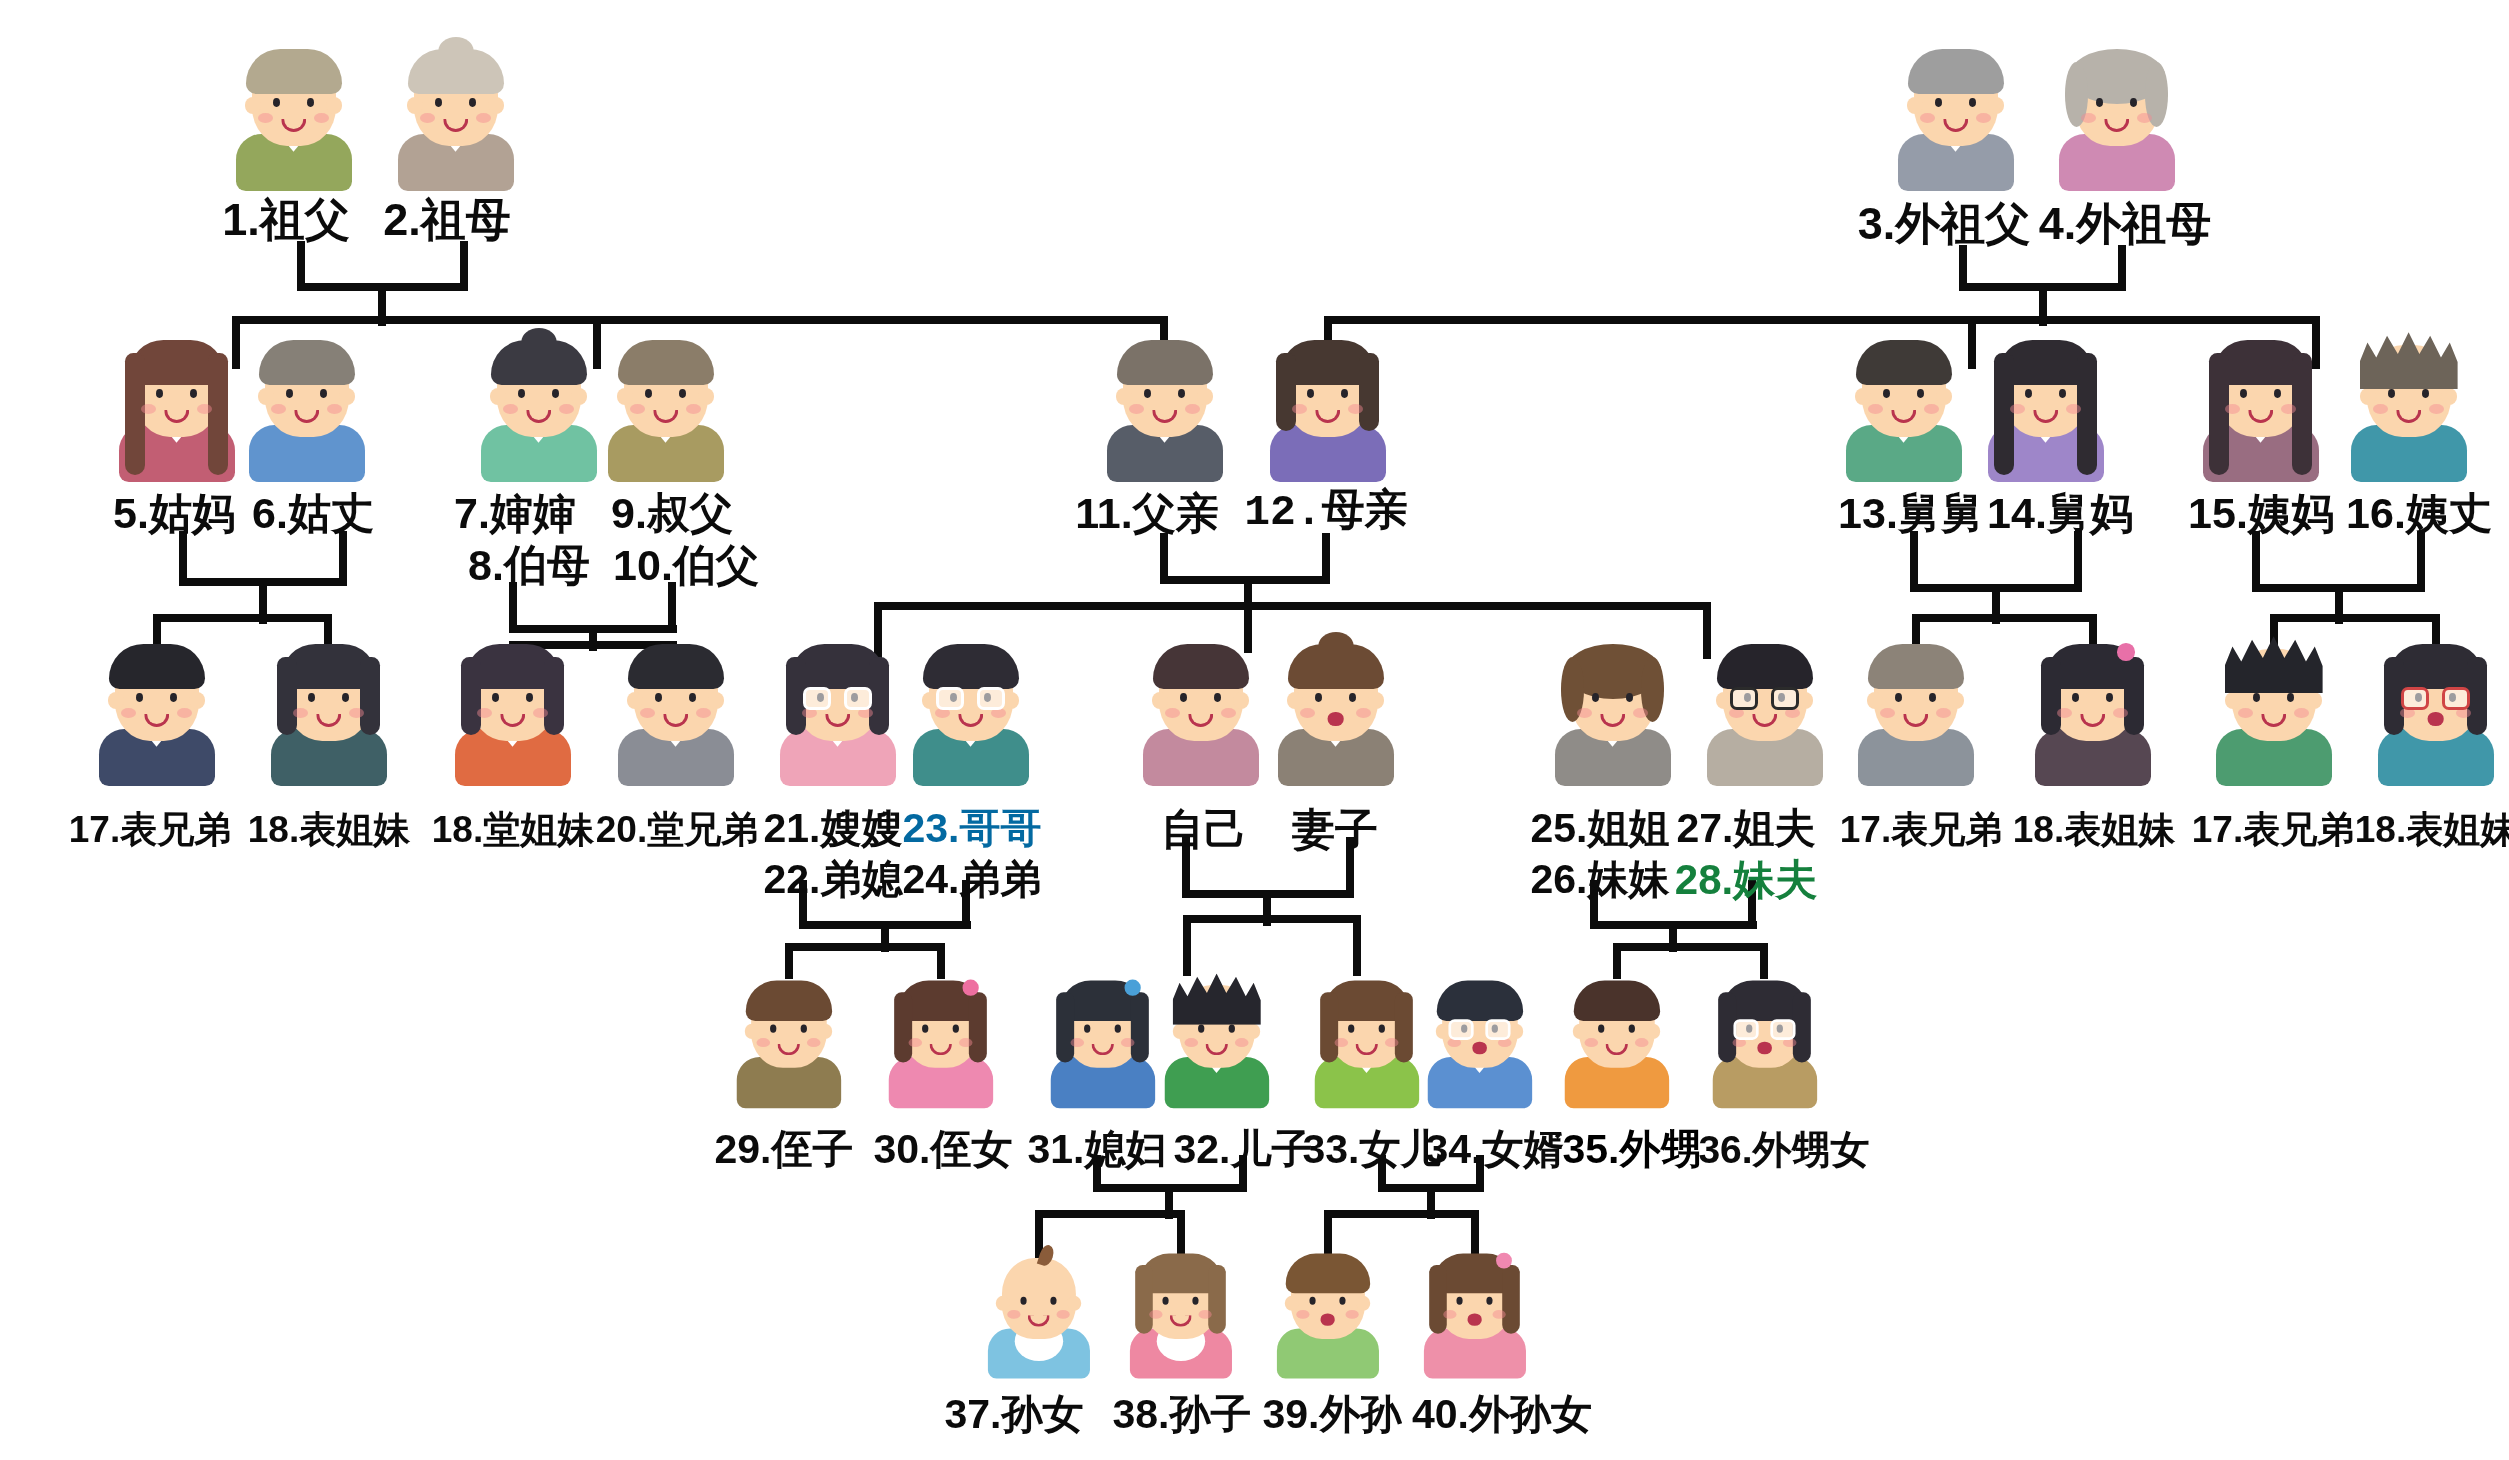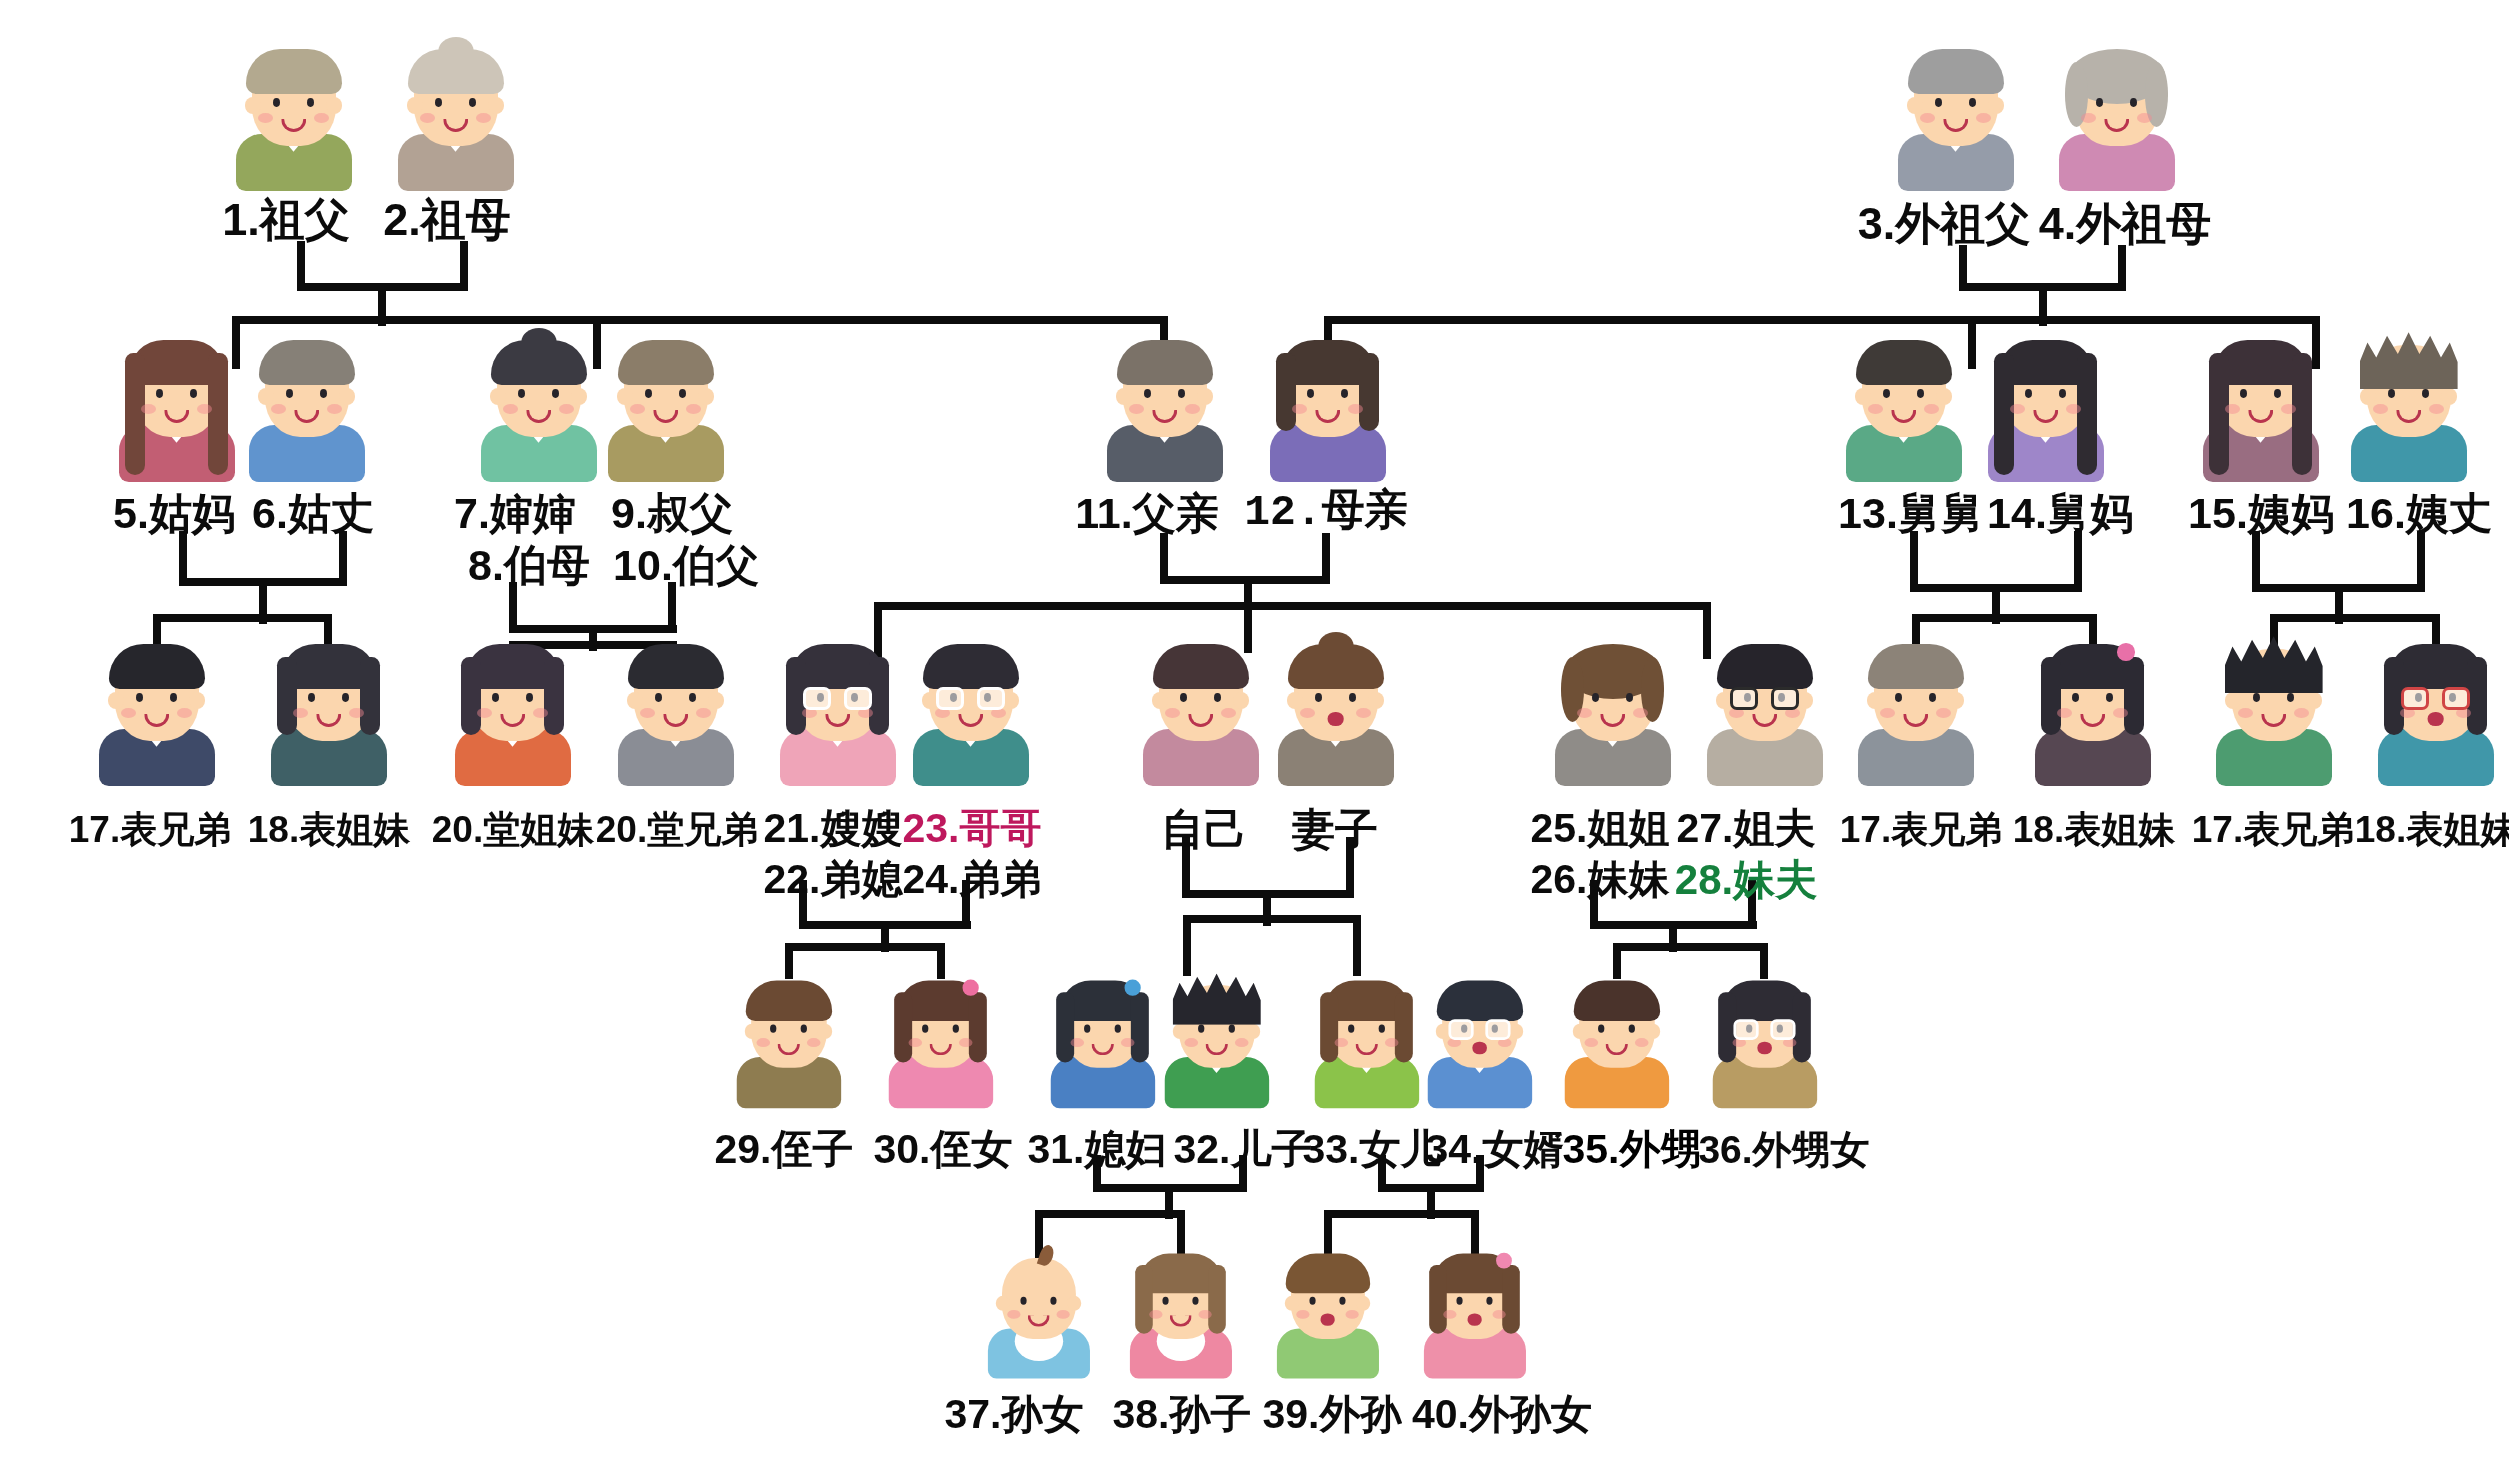--- a/index.html
+++ b/index.html
@@ -150,24 +150,24 @@
     <div class="klabel" style="left: 485px; top: 542px; font-size: 43px; color: rgb(11, 11, 11);">8.伯母</div>
     <div class="klabel" style="left: 642px; top: 542px; font-size: 43px; color: rgb(11, 11, 11);">10.伯父</div>
     <div class="klabel" style="left: 1103px; top: 490px; font-size: 43px; color: rgb(11, 11, 11);">11.父亲</div>
     <div class="klabel" style="left: 1282px; top: 490px; font-size: 43px; color: rgb(11, 11, 11); font-family: Liberation Mono, monospace;">12.母亲</div>
     <div class="klabel" style="left: 1867px; top: 490px; font-size: 43px; color: rgb(11, 11, 11);">13.舅舅</div>
     <div class="klabel" style="left: 2016px; top: 490px; font-size: 43px; color: rgb(11, 11, 11);">14.舅妈</div>
     <div class="klabel" style="left: 2217px; top: 490px; font-size: 43px; color: rgb(11, 11, 11); text-align: right;">15.姨妈</div>
     <div class="klabel" style="left: 2375px; top: 490px; font-size: 43px; color: rgb(11, 11, 11);">16.姨丈</div>
     <div class="klabel" style="left: 106px; top: 810px; font-size: 37px; color: rgb(11, 11, 11);">17.表兄弟</div>
     <div class="klabel" style="left: 285px; top: 810px; font-size: 37px; color: rgb(11, 11, 11);">18.表姐妹</div>
-    <div class="klabel" style="left: 469px; top: 810px; font-size: 37px; color: rgb(11, 11, 11);">20.堂姐妹</div>
+    <div class="klabel" style="left: 469px; top: 810px; font-size: 37px; color: rgb(11, 11, 11);">18.堂姐妹</div>
     <div class="klabel" style="left: 633px; top: 810px; font-size: 37px; color: rgb(11, 11, 11);">20.堂兄弟</div>
     <div class="klabel" style="left: 789px; top: 806px; font-size: 41px; color: rgb(11, 11, 11);">21.嫂嫂</div>
-    <div class="klabel" style="left: 928px; top: 806px; font-size: 41px; color: #be185d;">23.哥哥</div>
+    <div class="klabel" style="left: 928px; top: 806px; font-size: 41px; color: #0369a1;">23.哥哥</div>
     <div class="klabel" style="left: 789px; top: 857px; font-size: 41px; color: rgb(11, 11, 11);">22.弟媳</div>
     <div class="klabel" style="left: 928px; top: 857px; font-size: 41px; color: rgb(11, 11, 11);">24.弟弟</div>
     <div class="klabel" style="left: 1160px; top: 806px; font-size: 43px; color: rgb(11, 11, 11);">自己</div>
     <div class="klabel" style="left: 1291px; top: 806px; font-size: 43px; color: rgb(11, 11, 11);">妻子</div>
     <div class="klabel" style="left: 1556px; top: 806px; font-size: 41px; color: rgb(11, 11, 11);">25.姐姐</div>
     <div class="klabel" style="left: 1702px; top: 806px; font-size: 41px; color: rgb(11, 11, 11);">27.姐夫</div>
     <div class="klabel" style="left: 1556px; top: 857px; font-size: 41px; color: rgb(11, 11, 11);">26.妹妹</div>
     <div class="klabel" style="left: 1702px; top: 857px; font-size: 42px; color: #15803d;">28.妹夫</div>
     <div class="klabel" style="left: 1877px; top: 810px; font-size: 37px; color: rgb(11, 11, 11);">17.表兄弟</div>
     <div class="klabel" style="left: 2050px; top: 810px; font-size: 37px; color: rgb(11, 11, 11);">18.表姐妹</div>

